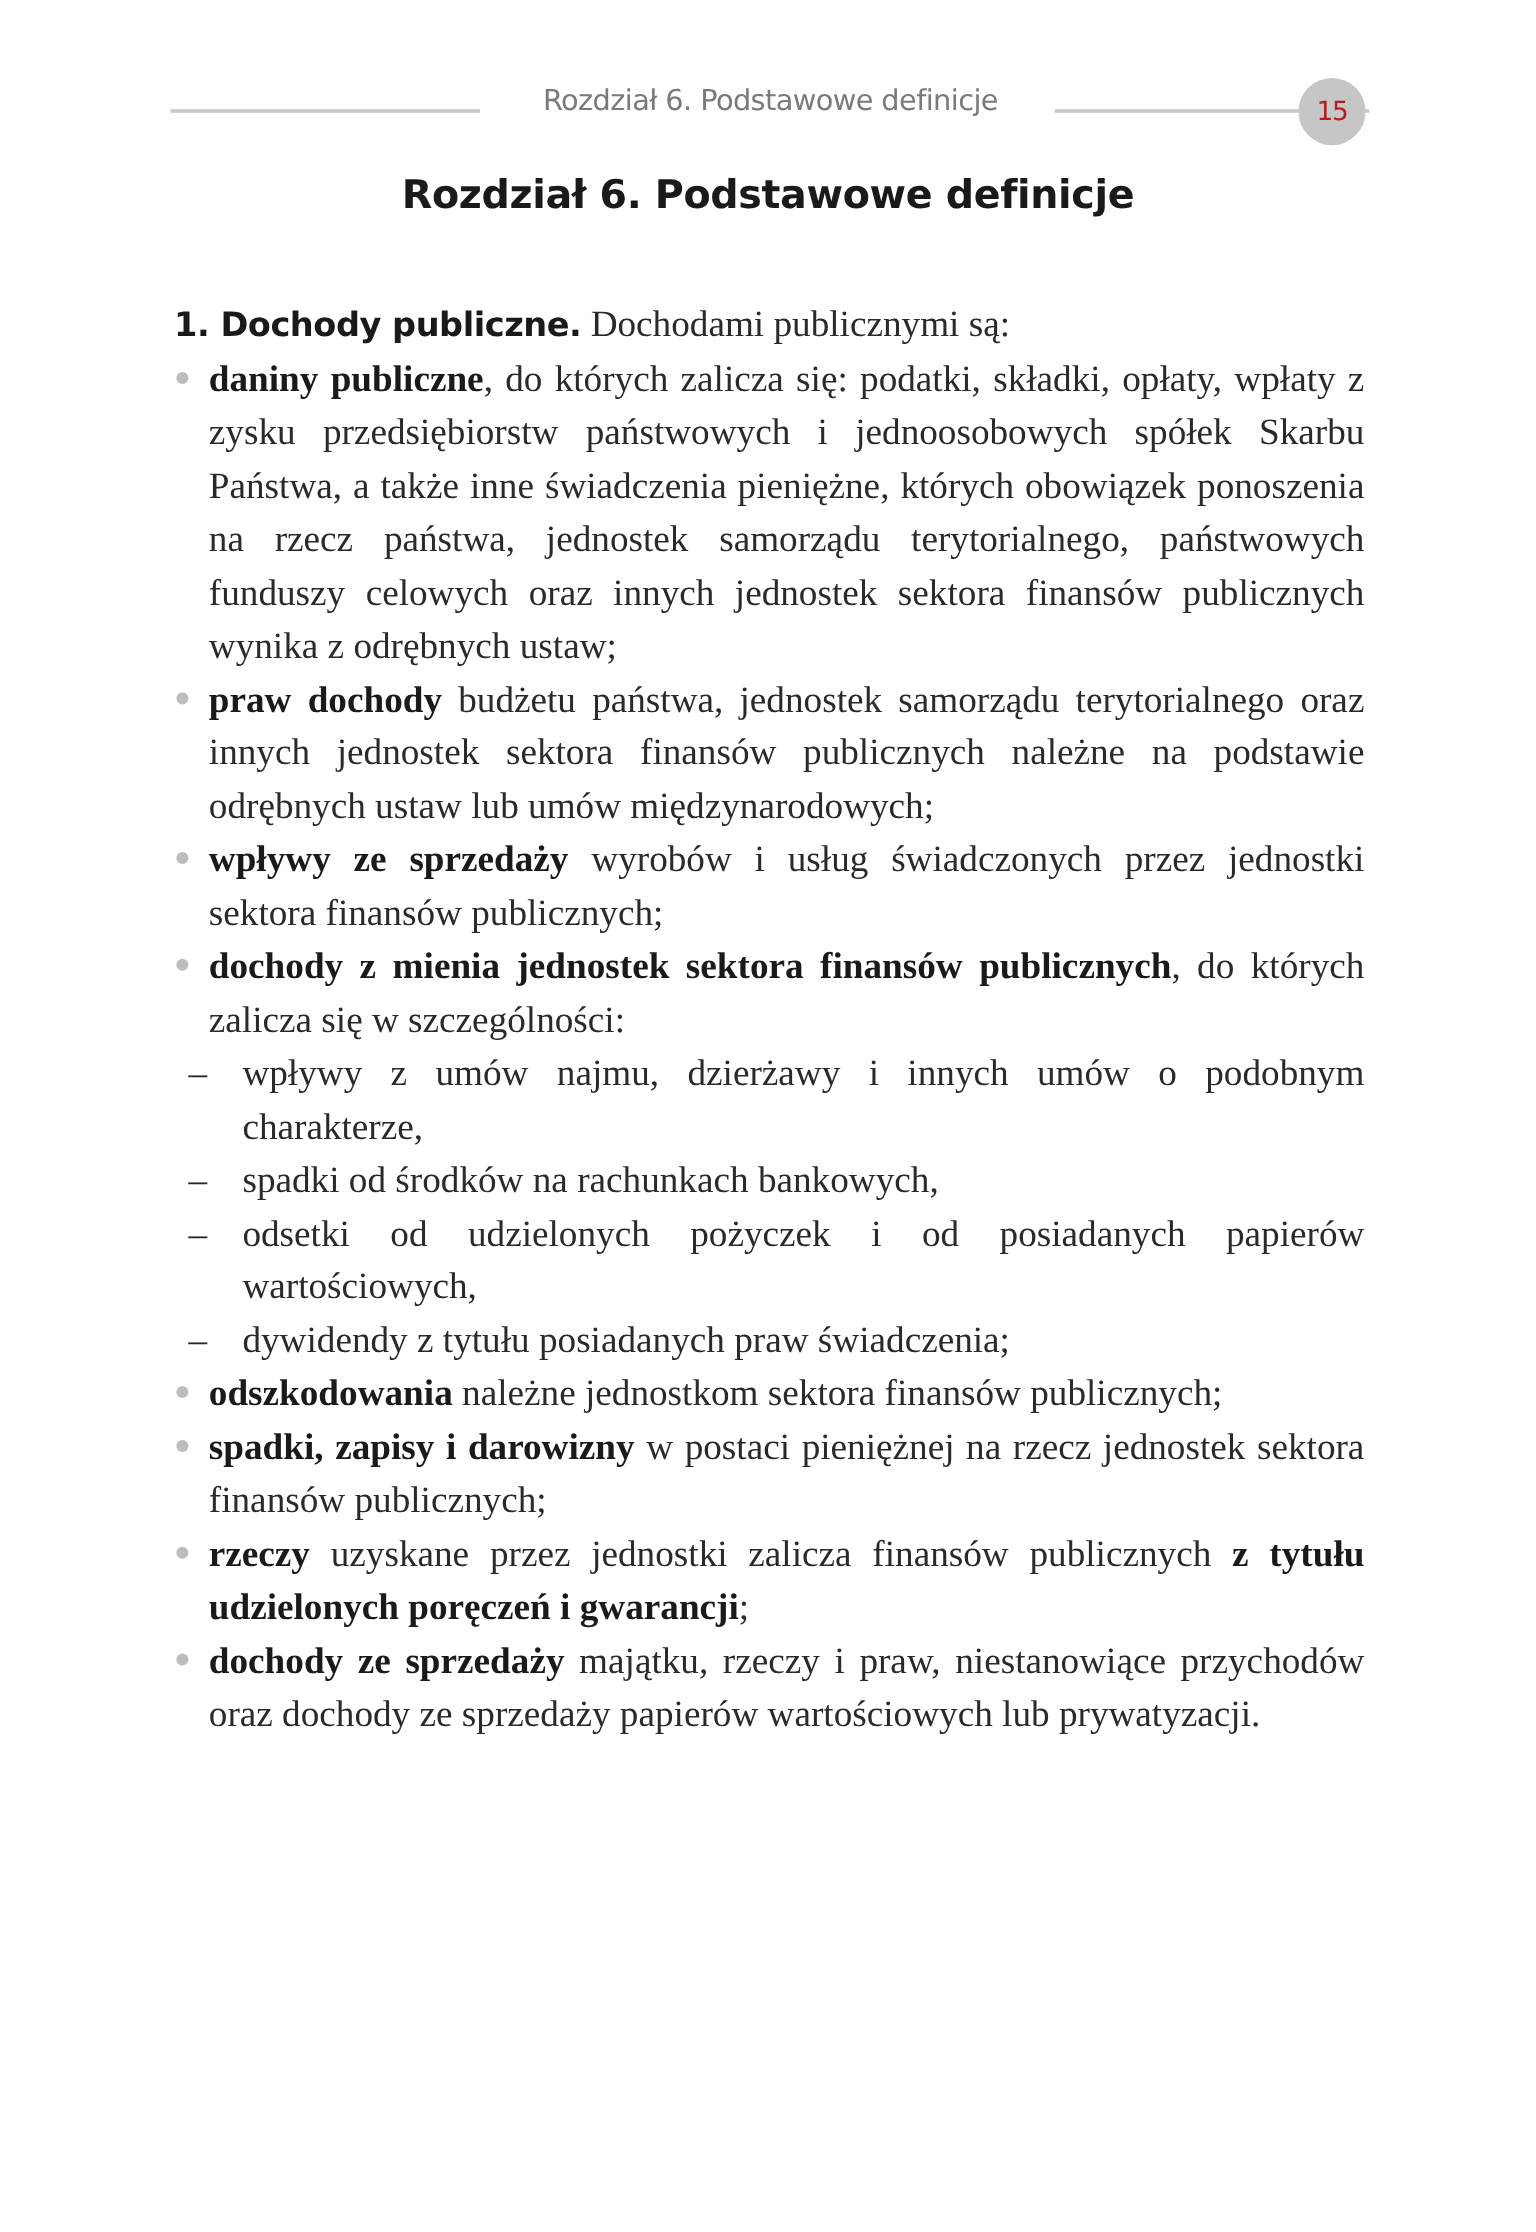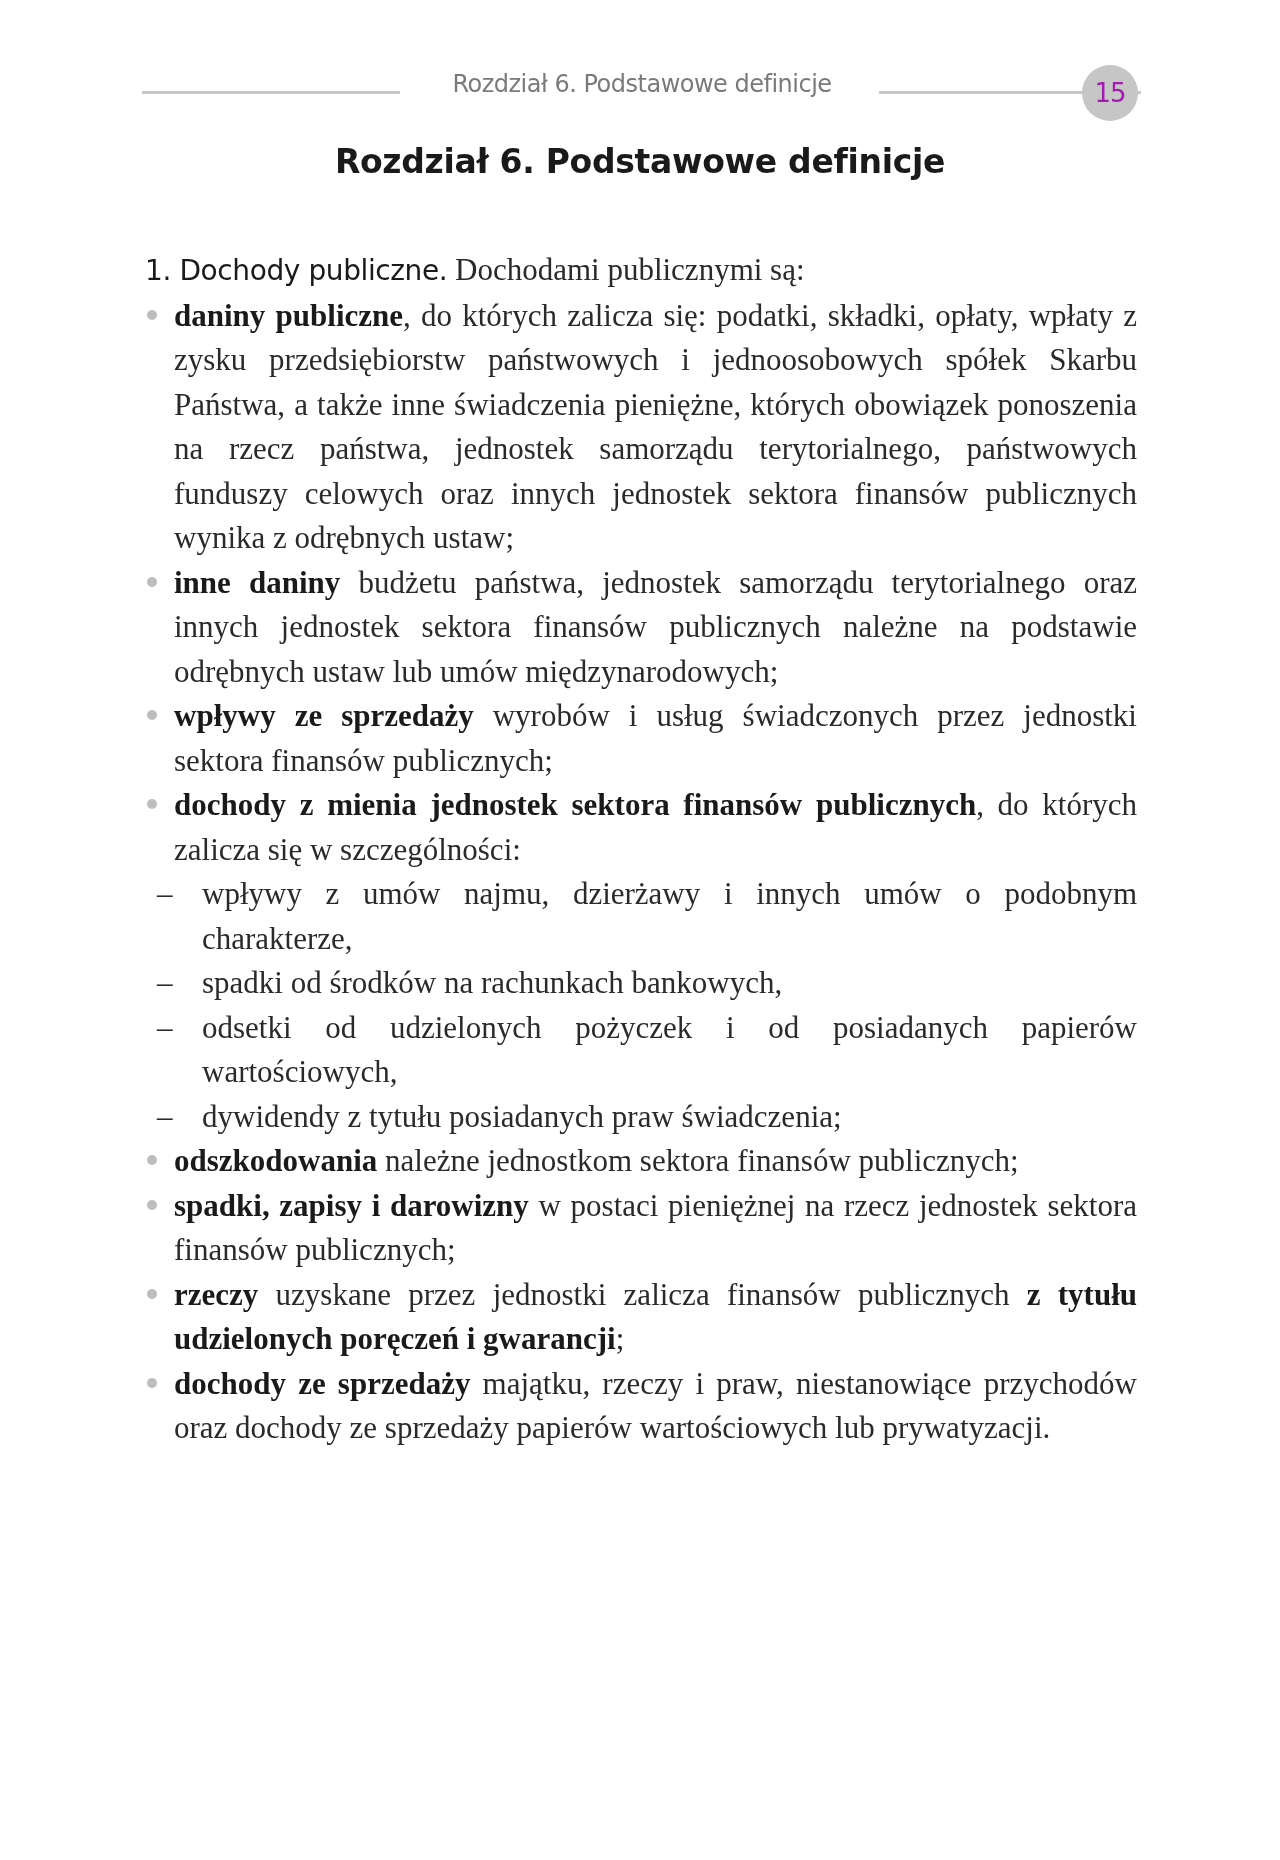--- a/index.html
+++ b/index.html
@@ -3,28 +3,28 @@
 <meta charset="utf-8">
 <style>
   html, body { margin:0; padding:0; background:#ffffff; }
   body { width:1280px; height:1860px; position:relative; overflow:hidden; }
   .running-header { position:absolute; left:142px; top:60px; width:993px; height:60px; }
   .rule-left { position:absolute; left:0; top:31px; width:258px; height:3px; background:#c8c8c8; }
   .rule-right { position:absolute; left:737px; top:31px; width:262px; height:3px; background:#c8c8c8; }
   .header-text { position:absolute; left:280px; top:10px; width:440px; text-align:center;
     font-family:"DejaVu Sans", sans-serif; font-size:24px; color:#7a7a7a; letter-spacing:-0.5px; white-space:nowrap; }
   .page-badge { position:absolute; left:940px; top:5px; width:56px; height:56px; border-radius:50%;
-    background:#c6c6c6; color:#a21caf; font-family:"DejaVu Sans", sans-serif; font-size:26px;
+    background:#c6c6c6; color:#b91c1c; font-family:"DejaVu Sans", sans-serif; font-size:22px;
     display:flex; align-items:center; justify-content:center; letter-spacing:-1px; }
   .chapter-title { position:absolute; left:0; width:1280px; top:142px; text-align:center;
     font-family:"DejaVu Sans", sans-serif; font-weight:bold; font-size:33px; color:#1a1a1a; letter-spacing:-0.3px; }
   .content { position:absolute; left:145px; top:248px; width:992px;
     font-family:"Liberation Serif", serif; font-size:31px; line-height:44.5px; color:#2a2a2a; }
   .lead { margin:0; }
-  .lead .num { font-family:"DejaVu Sans", sans-serif; font-weight:normal; font-size:28px; color:#1a1a1a; letter-spacing:-0.4px; }
+  .lead .num { font-family:"DejaVu Sans", sans-serif; font-weight:bold; font-size:28px; color:#1a1a1a; letter-spacing:-0.4px; }
   ul.bullets { list-style:none; margin:0; padding:0; }
   ul.bullets > li { position:relative; padding-left:29px; text-align:justify; }
   .bullet-dot { position:absolute; left:2px; top:16px; width:10px; height:10px; border-radius:50%; background:#bdbdbd; }
   ul.dashes { list-style:none; margin:0; padding:0; }
   ul.dashes > li { position:relative; padding-left:57px; text-align:justify; }
   .dash { position:absolute; left:12px; top:0; color:#2a2a2a; }
   b { font-weight:bold; color:#1a1a1a; }
 </style>
 </head>
 <body>
@@ -43,21 +43,21 @@
     <span class="num">1. Dochody publiczne.</span><span> Dochodami publicznymi są:</span>
   </p>
 
   <ul class="bullets">
     <li>
       <span class="bullet-dot"></span>
       <b>daniny publiczne</b><span>, do których zalicza się: podatki, składki, opłaty, wpłaty z zysku przedsiębiorstw państwowych i jednoosobowych spółek Skarbu Państwa, a także inne świadczenia pieniężne, których obowiązek ponoszenia na rzecz państwa, jednostek samorządu terytorialnego, państwowych funduszy celowych oraz innych jednostek sektora finansów publicznych wynika z odrębnych ustaw;</span>
     </li>
     <li>
       <span class="bullet-dot"></span>
-      <b>inne daniny</b><span> budżetu państwa, jednostek samorządu terytorialnego oraz innych jednostek sektora finansów publicznych należne na podstawie odrębnych ustaw lub umów międzynarodowych;</span>
+      <b>praw dochody</b><span> budżetu państwa, jednostek samorządu terytorialnego oraz innych jednostek sektora finansów publicznych należne na podstawie odrębnych ustaw lub umów międzynarodowych;</span>
     </li>
     <li>
       <span class="bullet-dot"></span>
       <b>wpływy ze sprzedaży</b><span> wyrobów i usług świadczonych przez jednostki sektora finansów publicznych;</span>
     </li>
     <li>
       <span class="bullet-dot"></span>
       <b>dochody z mienia jednostek sektora finansów publicznych</b><span>, do których zalicza się w szczególności:</span>
       <ul class="dashes" style="margin-left:-29px;">
         <li><span class="dash">–</span><span>wpływy z umów najmu, dzierżawy i innych umów o podobnym charakterze,</span></li>

